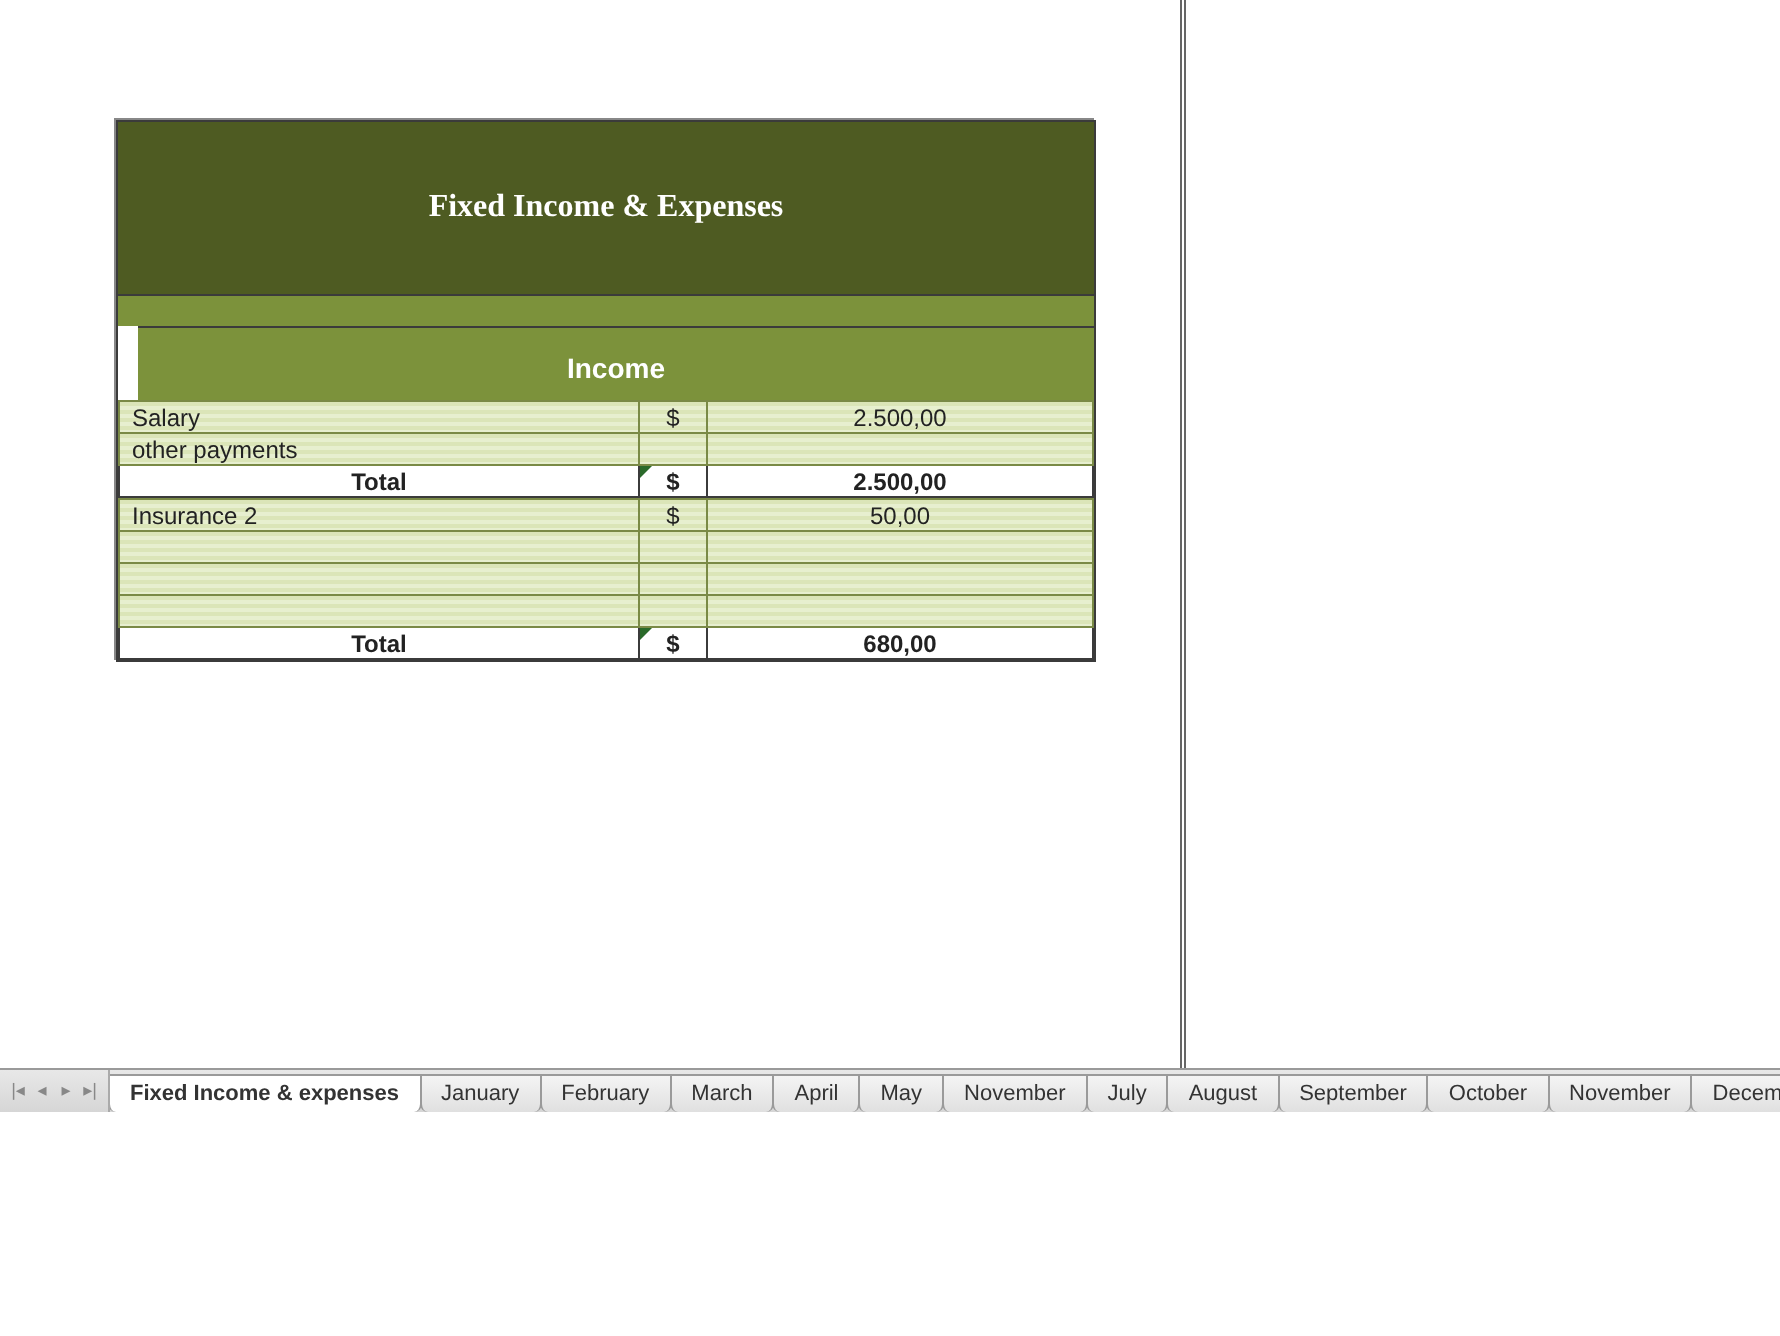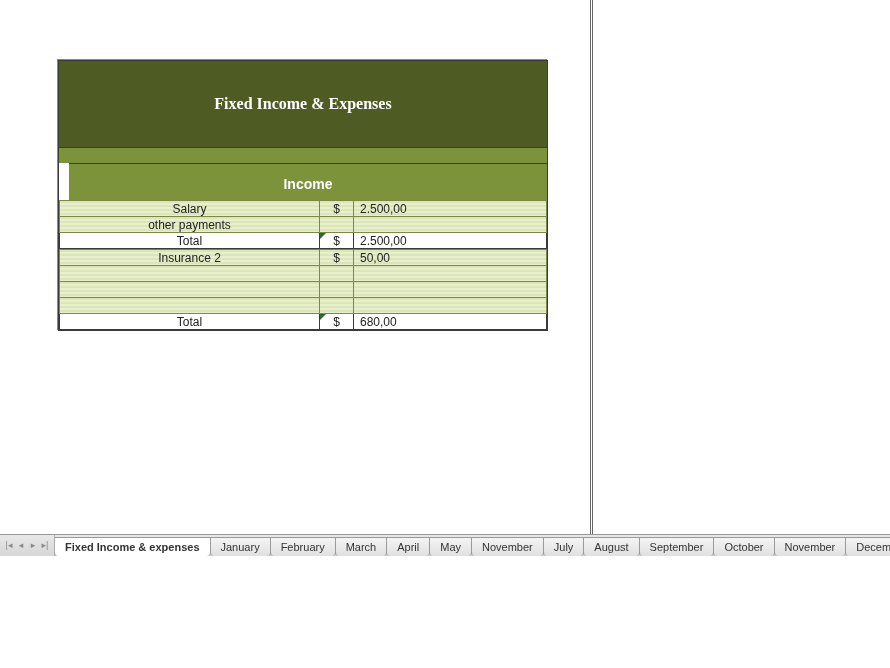--- a/index.html
+++ b/index.html
@@ -72,36 +72,36 @@
     border-collapse: collapse;
     font-size: 12px;
     color: #222;
   }
   table.rows td {
     border: 1px solid #7a8a46;
     height: 16px;
     padding: 0 6px;
     vertical-align: middle;
   }
-  .col-label { width: 260px; text-align: center; }
+  .col-label { width: 260px; text-align: left; }
   .col-cur   { width: 34px;  text-align: center; }
-  .col-val   { width: auto;  text-align: left; padding-right: 8px; }
+  .col-val   { width: auto;  text-align: center; padding-right: 8px; }
   
   .shade {
     background: repeating-linear-gradient(
       to bottom,
       #dbe5b8 0, #dbe5b8 2px,
       #e7efcf 2px, #e7efcf 4px
     );
   }
   
   tr.total td {
     background: #fff;
     border: 1px solid #3b3b3b;
-    font-weight: normal;
+    font-weight: bold;
   }
   tr.total .col-label { text-align: center; }
   tr.total .mark {
     position: relative;
   }
   tr.total .mark::before {
     content: "";
     position: absolute;
     left: 0; top: 0;
     width: 0; height: 0;

